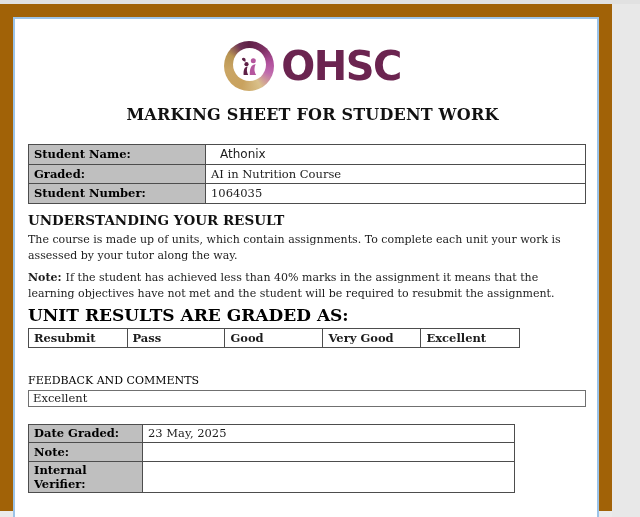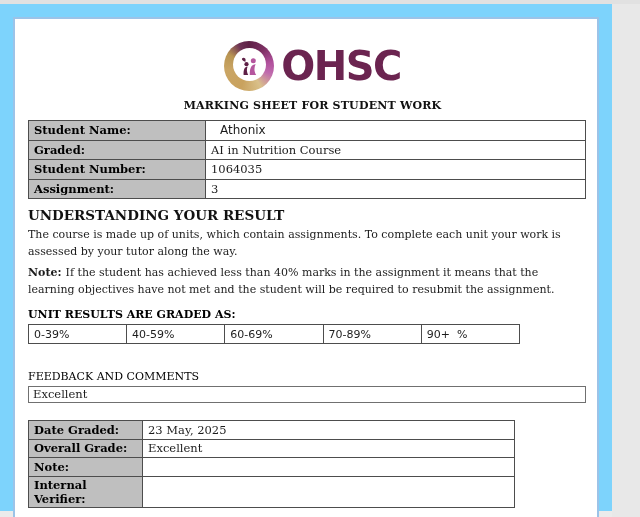--- a/index.html
+++ b/index.html
@@ -1,54 +1,54 @@
 <!DOCTYPE html>
 <html><head>
 <meta charset="utf-8">
 <style>
   * { margin:0; padding:0; box-sizing:content-box; }
   body { background:#fff; font-family:"DejaVu Serif", serif; }
-  .viewport { position:relative; width:640px; height:517px; background:#7dd3fc; overflow:hidden; }
+  .viewport { position:relative; width:640px; height:517px; background:#a16207; overflow:hidden; }
 
   .top-strip   { position:absolute; left:0; top:0; width:640px; height:4px; background:#e1e1e1; }
   .bottom-strip{ position:absolute; left:0; top:511px; width:640px; height:6px; background:#ebebeb; }
   .right-panel { position:absolute; left:612px; top:4px; width:28px; height:513px; background:#e8e8e8; }
 
   .page { position:absolute; left:13px; top:17px; width:586px; height:530px;
           background:#fff; border:2px solid #9cc3e8; border-bottom:none; box-sizing:border-box; }
   .content { padding-left:13px; }
 
   .logo-row { display:flex; justify-content:center; align-items:center; gap:7px; margin-top:21px; height:52px; }
   .emblem { position:relative; width:50px; height:50px; border-radius:50%;
             background: conic-gradient(#5e2046 0deg, #7c2f62 40deg, #b0509c 80deg,
                          #c06bae 110deg, #d9c08a 150deg, #c9a25e 200deg, #caa564 260deg,
                          #b99552 300deg, #6d3256 335deg, #5e2046 360deg); }
   .emblem-inner { position:absolute; left:9px; top:7px; width:33px; height:33px;
                   background:#fff; border-radius:50%; display:flex; align-items:center; justify-content:center; }
   .logo-text { font-family:"DejaVu Sans", sans-serif; font-weight:800; font-size:40px;
                color:#6b2450; letter-spacing:-1.5px; line-height:1; }
 
-  .doc-title { text-align:center; font-weight:bold; font-size:11px; color:#111;
-               margin-top:7px; letter-spacing:0.2px; }
+  .doc-title { text-align:center; font-weight:bold; font-size:16px; color:#111;
+               margin-top:13px; letter-spacing:0.2px; }
 
   table { border-collapse:collapse; }
   td { border:1px solid #4d4d4d; font-size:11.5px; color:#1c1c1c; padding:1px 5px; }
   td.lbl { background:#bfbfbf; font-weight:bold; color:#000; }
 
-  .student-table { margin-top:8px; width:557px; }
+  .student-table { margin-top:20px; width:557px; }
   .student-table td { height:16.5px; }
   .student-table td.lbl { width:166px; }
   .student-table tr:first-child td.val { font-family:"DejaVu Sans","Liberation Sans",sans-serif; font-size:12px; padding-left:14px; }
 
   .section-title { text-align:left; font-weight:bold; font-size:13.5px; color:#111; margin-top:8px; }
   p.body { font-size:11px; line-height:16.5px; margin-top:4px; width:560px; color:#1c1c1c; }
   p.note { margin-top:5px; }
   .note-label { font-weight:bold; margin-right:4px; }
 
-  .grading-heading { font-weight:bold; font-size:11px; margin-top:10px; color:#000; }
+  .grading-heading { font-weight:bold; font-size:17px; margin-top:2px; color:#000; }
   .grading-table { margin-top:3px; width:491px; }
   .grading-table td { height:16px; width:88px; }
   .grading-table td.hdr { font-weight:bold; }
   .grading-table td.gval { font-family:"DejaVu Sans","Liberation Sans",sans-serif; font-size:11px; white-space:pre; }
 
   .feedback-heading { font-weight:normal; font-size:11px; margin-top:26px; color:#000; }
   .feedback-box { margin-top:3px; width:558px; height:17px; border:1px solid #707070;
                   box-sizing:border-box; font-size:11.5px; padding:0 4px; line-height:15px; color:#1c1c1c; }
 
   .summary-table { margin-top:17px; width:486px; }
@@ -90,61 +90,53 @@
           <td class="val">Athonix</td>
         </tr>
         <tr>
           <td class="lbl">Graded:</td>
           <td class="val">AI in Nutrition Course</td>
         </tr>
         <tr>
           <td class="lbl">Student Number:</td>
           <td class="val">1064035</td>
         </tr>
-        <tr>
-          <td class="lbl">Assignment:</td>
-          <td class="val">3</td>
-        </tr>
       </tbody>
         </table>
 
       <div class="section-title">UNDERSTANDING YOUR RESULT</div>
 
       <p class="body">The course is made up of units, which contain assignments. To complete each unit your work is assessed by your tutor along the way.</p>
 
       <p class="body note">
         <span class="note-label">Note:</span><span>If the student has achieved less than 40% marks in the assignment it means that the learning objectives have not met and the student will be required to resubmit the assignment.</span>
       </p>
 
       <div class="grading-heading">UNIT RESULTS ARE GRADED AS:</div>
 
       <table class="grading-table">
         <tbody>
-        <tr>
-          <td class="gval">0-39%</td>
-          <td class="gval">40-59%</td>
-          <td class="gval">60-69%</td>
-          <td class="gval">70-89%</td>
-          <td class="gval">90+  %</td>
+            <tr>
+          <td class="hdr">Resubmit</td>
+          <td class="hdr">Pass</td>
+          <td class="hdr">Good</td>
+          <td class="hdr">Very Good</td>
+          <td class="hdr">Excellent</td>
         </tr>
       </tbody>
         </table>
 
       <div class="feedback-heading">FEEDBACK AND COMMENTS</div>
       <div class="feedback-box">Excellent</div>
 
       <table class="summary-table">
         <tbody>
             <tr>
           <td class="lbl">Date Graded:</td>
           <td class="val">23 May, 2025</td>
-        </tr>
-        <tr>
-          <td class="lbl">Overall Grade:</td>
-          <td class="val">Excellent</td>
         </tr>
         <tr>
           <td class="lbl">Note:</td>
           <td class="val"></td>
         </tr>
         <tr>
           <td class="lbl">Internal Verifier:</td>
           <td class="val"></td>
         </tr>
       </tbody>

